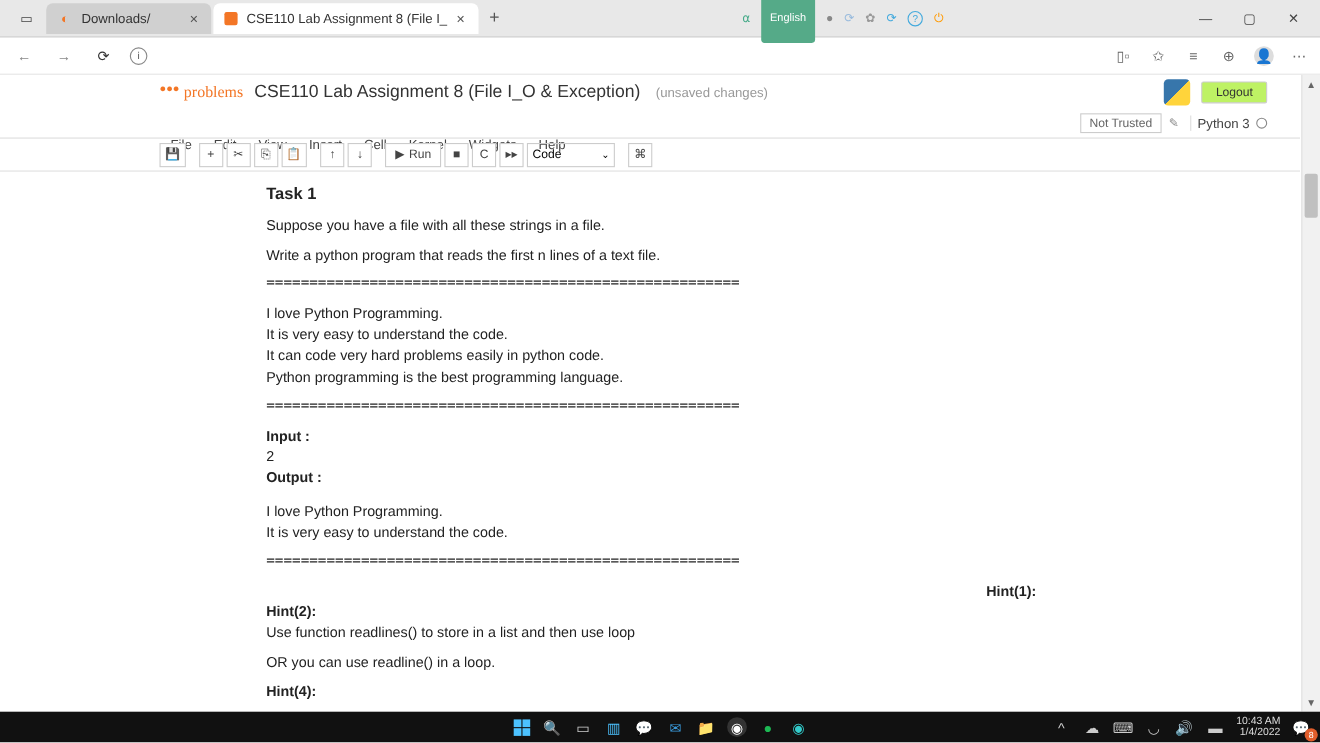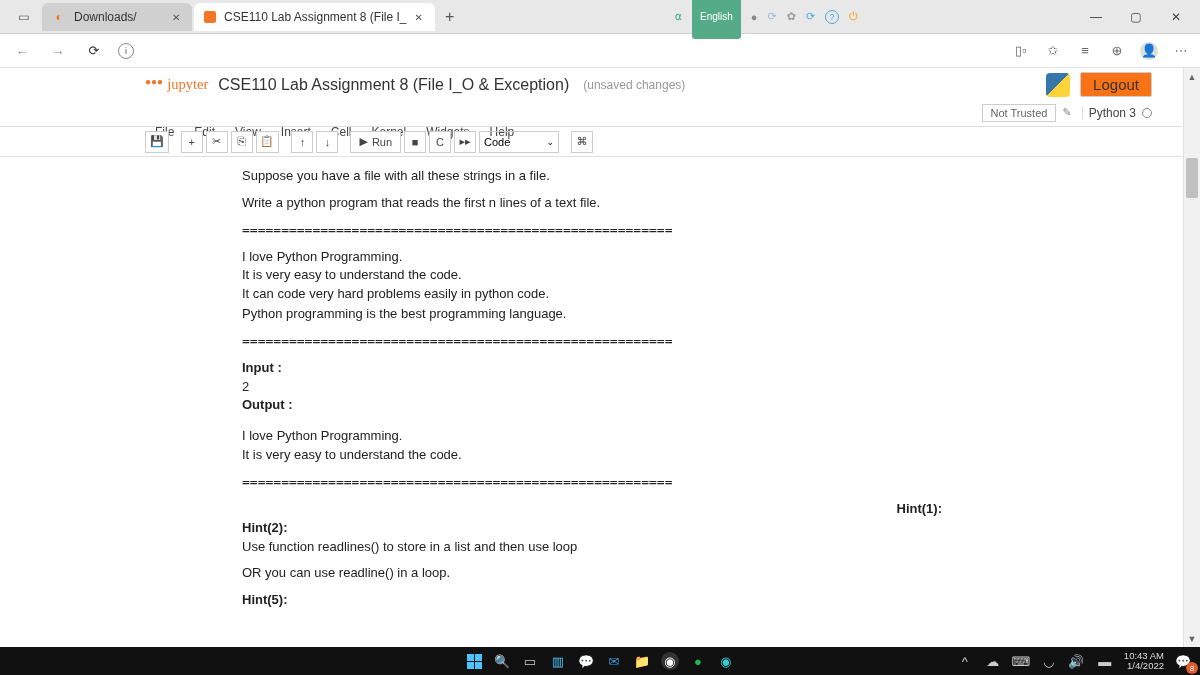--- a/index.html
+++ b/index.html
@@ -28,21 +28,21 @@
 
 
 .jup-container { position:absolute; top:68px; left:0; right:0; bottom:28px; overflow:hidden; background:#fff;}
 .jup-scroll { position:absolute; left:0; right:18px; top:0; bottom:0; overflow:hidden;}
 .jup-header { padding: 4px 0 2px 145px; display:flex; align-items:center; gap:10px;}
 .jup-logo { color:#888; font-size:14.5px; font-family: Arial, sans-serif; }
 .jup-logo .orange{ color:#f37626; font-weight: normal; }
 .jup-title { font-size:16px; color:#333; }
 .jup-unsaved { font-size:12px; color:#999; margin-left:4px;}
 .jup-right { margin-left:auto; margin-right:30px; display:flex; align-items:center; gap:10px;}
-.jup-logout { border:1px solid #ccc; padding:3px 12px; font-size:15px; color:#333; background:#f97316; border-radius:2px;}
+.jup-logout { border:1px solid #ccc; padding:3px 12px; font-size:11px; color:#333; background:#bef264; border-radius:2px;}
 .py-icon { width:24px; height:24px; background: linear-gradient(135deg,#3776ab 50%,#ffd43b 50%); border-radius:4px; position:relative;}
 
 .jup-menu { padding: 2px 0 2px 145px; display:flex; align-items:center; border-bottom:1px solid #ddd; height:28px;}
 .jup-menu .m { font-size:12px; color:#444; padding:4px 10px;margin-top:39px; }
 .jup-menu-right { margin-left:auto; margin-right:30px; display:flex; align-items:center; gap:6px;}
 .not-trusted { border:1px solid #ccc; padding:2px 8px; font-size:11px; color:#666; background:#fff;}
 .pencil{ font-size:11px; color:#888;}
 .kernel-name { font-size:12px; color:#444; padding-left:6px; border-left:1px solid #ddd; margin-left:4px; display:flex; align-items:center; gap:6px;}
 .kernel-idle{ width:10px; height:10px; border:1px solid #888; border-radius:50%;}
 
@@ -124,21 +124,21 @@
     <div class="ic">⊕</div>
     <div class="ic" style="background:#ddd; border-radius:50%; color:#888;">👤</div>
     <div class="ic">⋯</div>
   </div>
 </div>
 
 <div class="jup-container">
   <div class="jup-scroll">
 
     <div class="jup-header">
-      <span class="jup-logo"><span style="color:#f37626; font-size:10px; vertical-align:top;">●●●</span> <span class="orange" style="font-family: 'Segoe UI'; font-weight:400;">jupyter</span></span>
+      <span class="jup-logo"><span style="color:#f37626; font-size:10px; vertical-align:top;">●●●</span> <span class="orange" style="font-family: 'Segoe UI'; font-weight:400;">problems</span></span>
       <span class="jup-title">CSE110 Lab Assignment 8 (File I_O &amp; Exception)</span>
       <span class="jup-unsaved">(unsaved changes)</span>
       <div class="jup-right">
         <div class="py-icon"></div>
         <button class="jup-logout">Logout</button>
       </div>
     </div>
 
     <div class="jup-menu">
       <span class="m">File</span>
@@ -177,39 +177,40 @@
       <div class="tb-sel">
           <span>Code</span>
           <span style="font-size:9px;">⌄</span>
         </div>
       <div class="tb-sep"></div>
       <div class="tb-btn">⌘</div>
     </div>
 
     <div class="notebook">
       <div class="cell-content">
+        <h3>Task 1</h3>
         <p>Suppose you have a file with all these strings in a file.</p>
         <p>Write a python program that reads the first n lines of a text file.</p>
         <div class="sep">=======================================================</div>
         <p style="margin-bottom:0;">I love Python Programming.</p>
         <p style="margin-bottom:0;">It is very easy to understand the code.</p>
         <p style="margin-bottom:1px;">It can code very hard problems easily in python code.</p>
         <p>Python programming is the best programming language.</p>
         <div class="sep">=======================================================</div>
         <p class="bold" style="margin-bottom:0;">Input :</p>
         <p style="margin-bottom:0;">2</p>
         <p class="bold" style="margin-bottom:12px;">Output :</p>
         <p style="margin-bottom:0;">I love Python Programming.</p>
         <p>It is very easy to understand the code.</p>
         <div class="sep">=======================================================</div>
         <p class="bold" style="margin-bottom:0;text-align:right;">Hint(1):</p>
         <p class="bold" style="margin-bottom:0;">Hint(2):</p>
         <p>Use function readlines() to store in a list and then use loop</p>
         <p>OR you can use readline() in a loop.</p>
-        <p class="bold" style="margin-bottom:0;">Hint(5):</p>
+        <p class="bold" style="margin-bottom:0;">Hint(4):</p>
 
       </div>
     </div>
   </div>
 
   <div class="vscroll">
     <div class="up">▲</div>
     <div class="thumb"></div>
     <div class="down">▼</div>
   </div>

